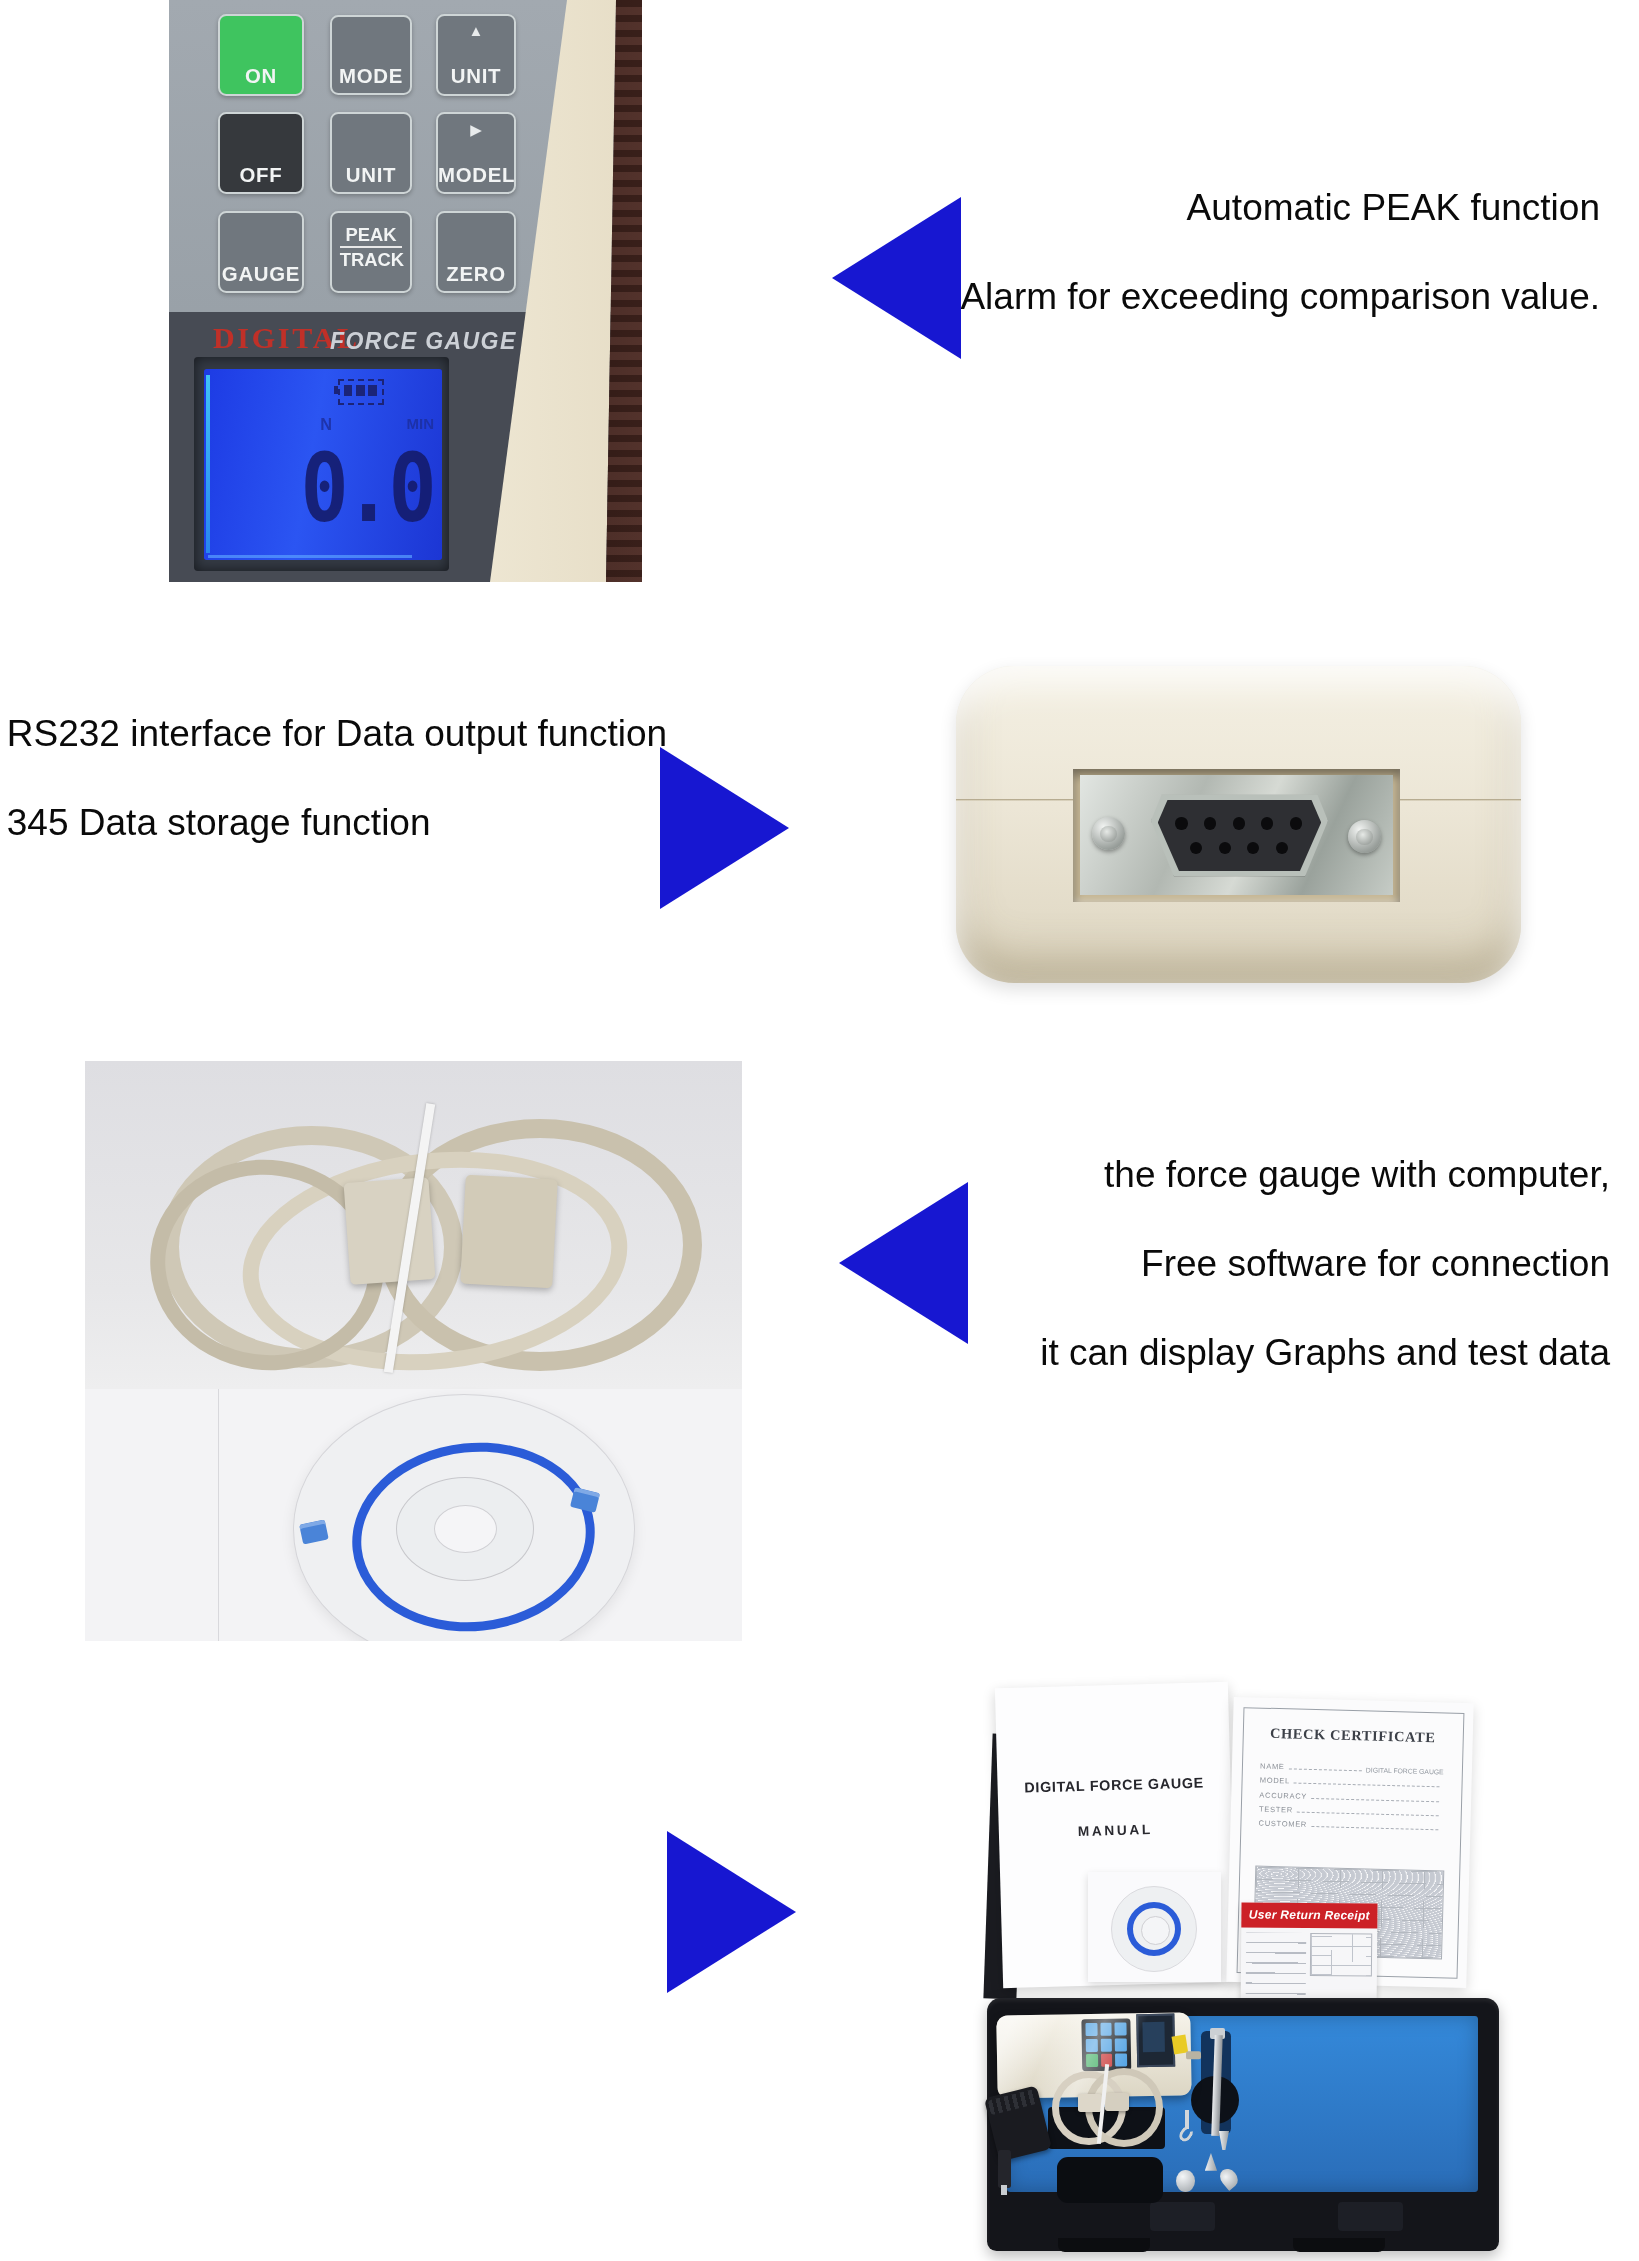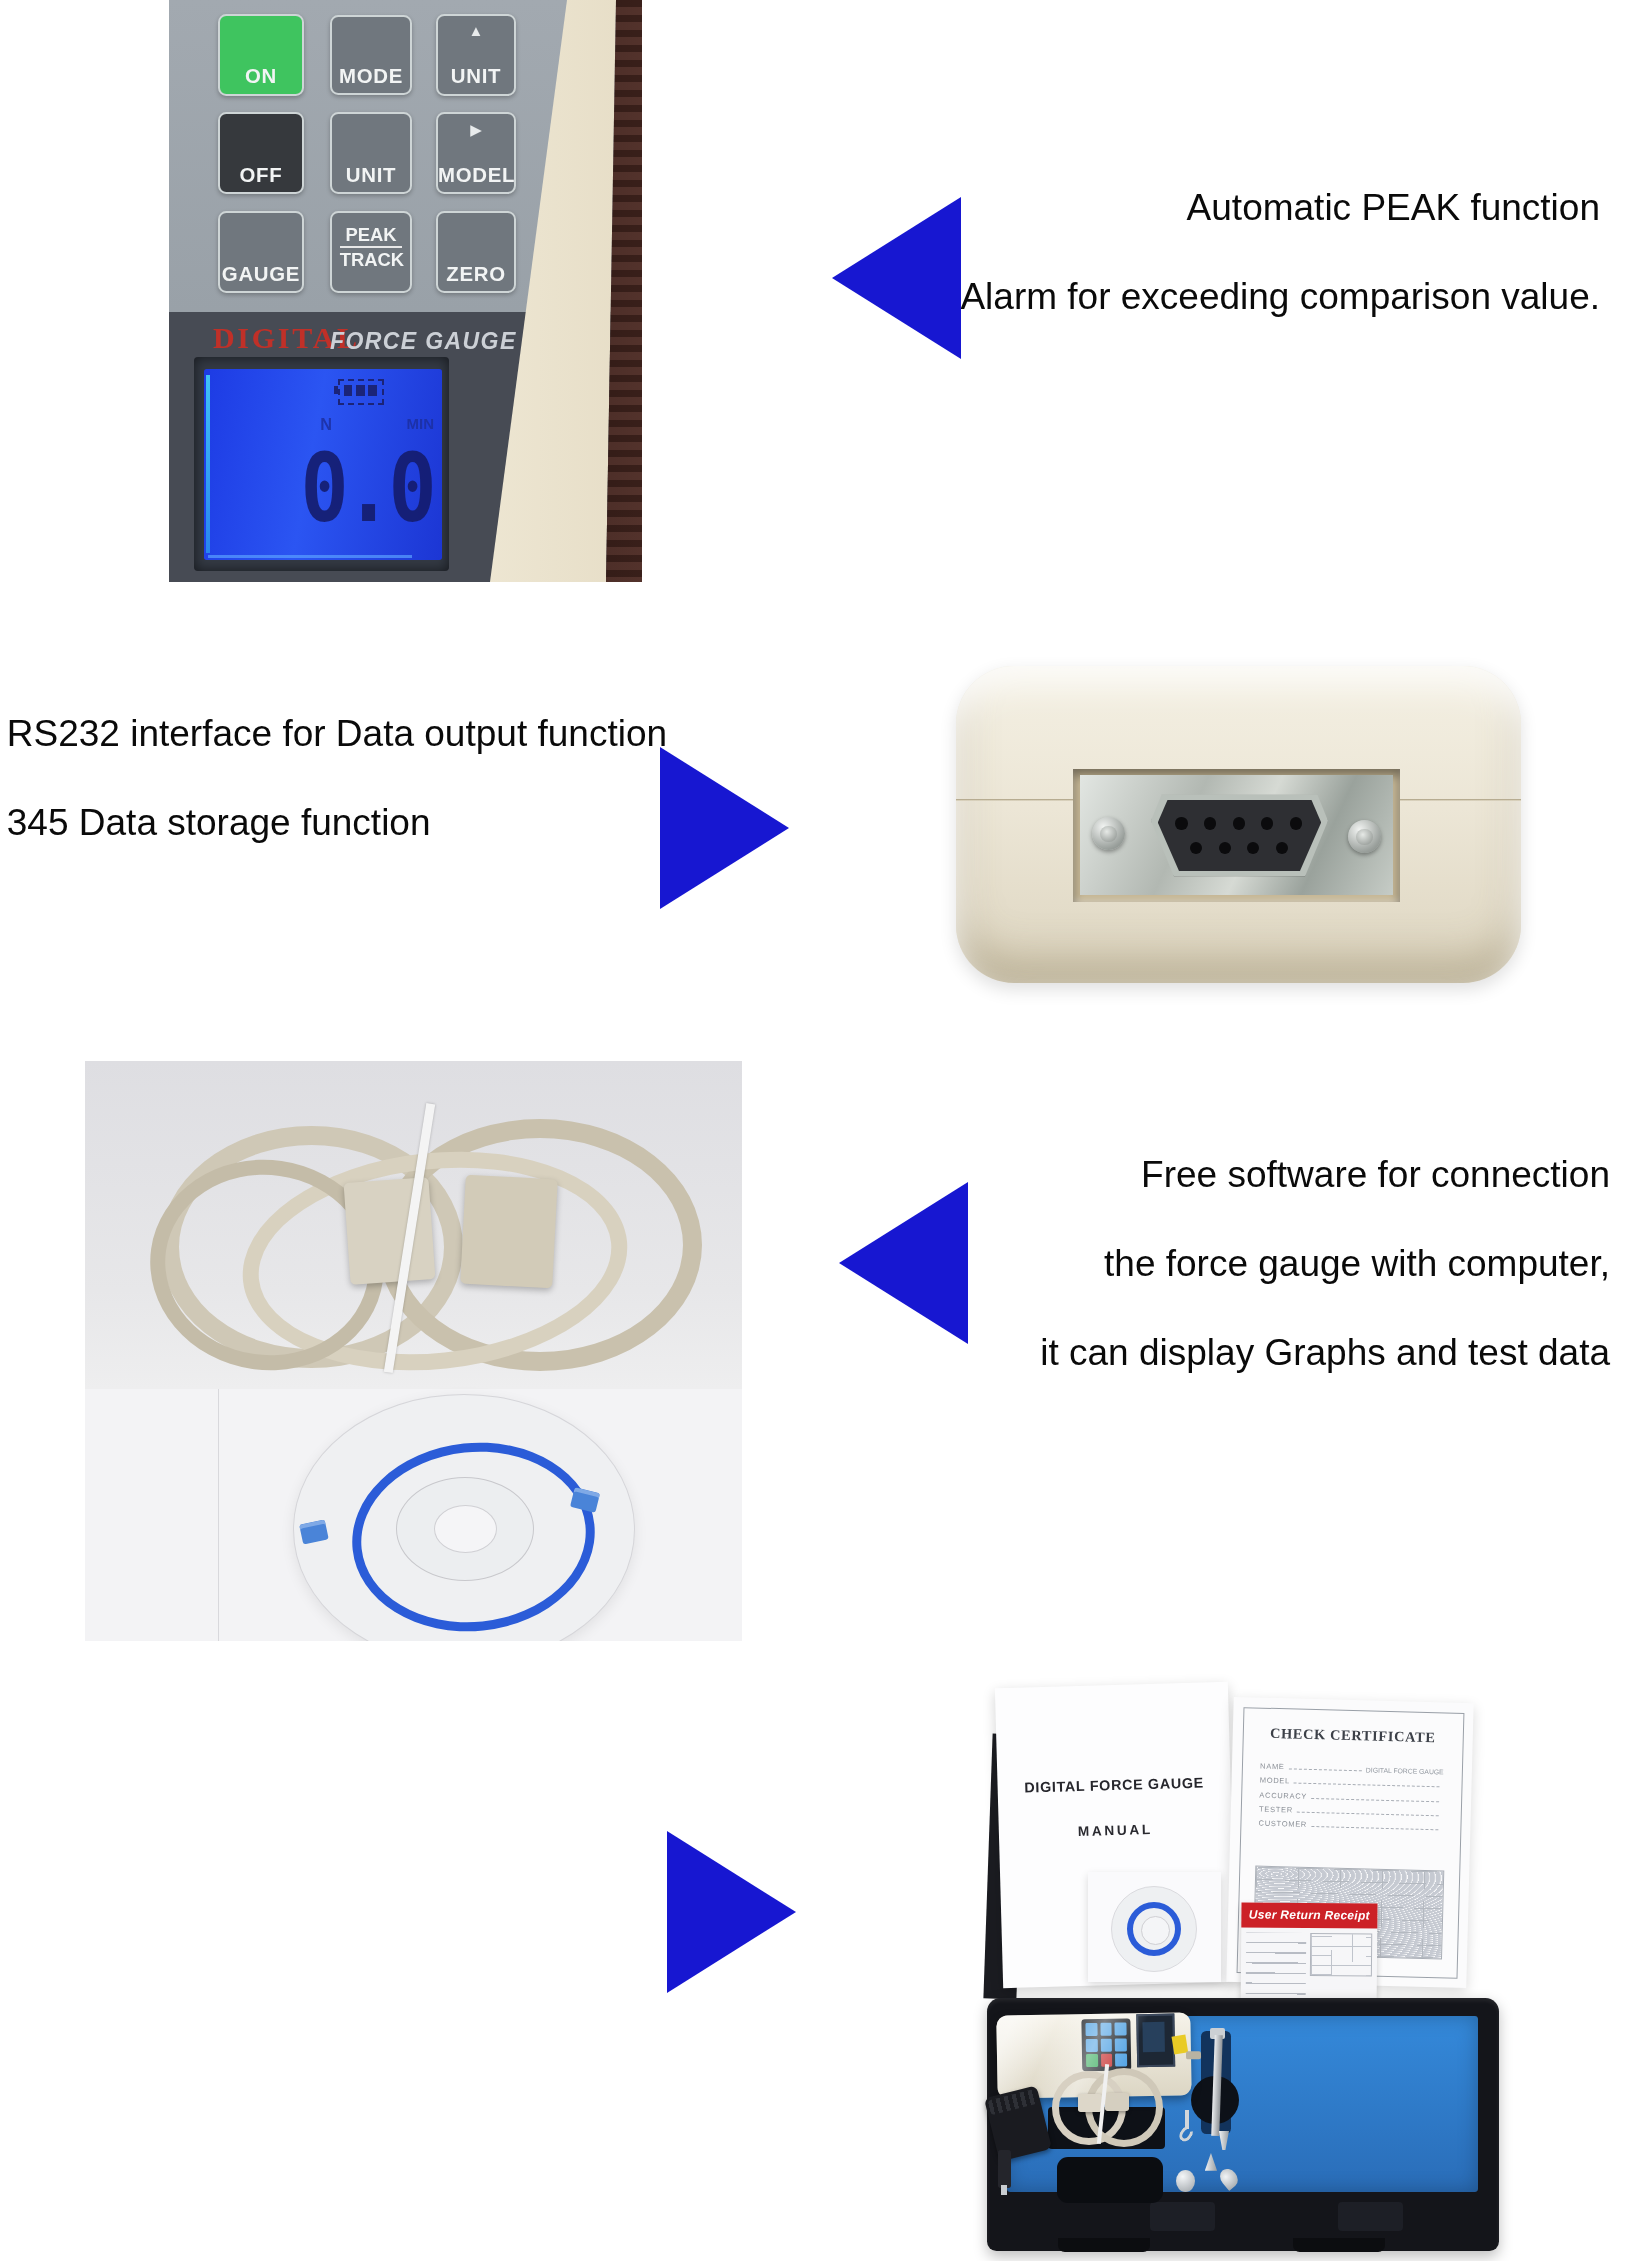--- a/index.html
+++ b/index.html
@@ -322,22 +322,22 @@
         <div class="ring"></div>
         <div class="hub"></div>
         <div class="chole"></div>
       </div>
       <div class="cdlogo lg1"></div>
       <div class="cdlogo lg2"></div>
     </div>
   </div>
 
   <div class="feat right" style="right:29px;top:1130px;line-height:90px;">
+    <div>the force gauge with computer,</div>
     <div>Free software for connection</div>
-    <div>the force gauge with computer,</div>
     <div>it can display Graphs and test data</div>
   </div>
   <div class="arrow left" style="left:839px;top:1182px;width:129px;height:162px;"></div>
 
   <div class="arrow rightp" style="left:667px;top:1831px;width:129px;height:162px;"></div>
 
   <div class="abs photo-box">
     <div class="folder"></div>
 
     <div class="manual">

